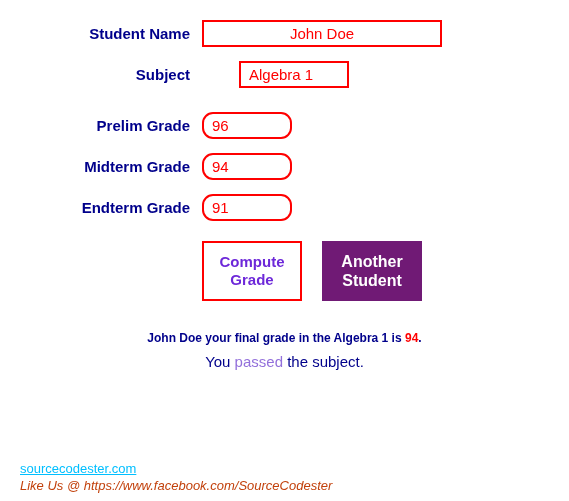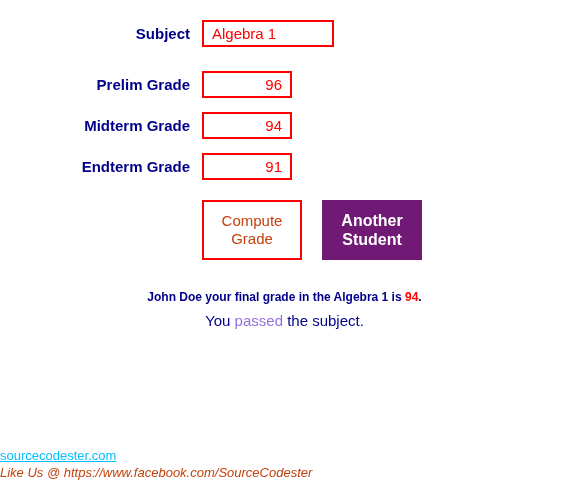--- a/index.html
+++ b/index.html
@@ -44,47 +44,49 @@
       outline: none;
       font-family: Arial, sans-serif;
     }
 
     .input-name {
       width: 240px;
       text-align: center;
     }
 
     .input-subject {
-      width: 132px;
+      width: 110px;
       text-align: left;
+      margin-left: 37px;
     }
 
     .input-grade {
       width: 90px;
-      text-align: right;
+      text-align: left;
+      border-radius: 11px;
     }
 
     .spacer {
       height: 10px;
     }
 
     .buttons-row {
       display: flex;
       align-items: center;
       margin-left: 172px;
       margin-top: 20px;
       gap: 20px;
     }
 
     .btn-compute {
       background-color: #ffffff;
       border: 2px solid red;
-      color: #c2410c;
-      font-size: 15px;
-      font-weight: normal;
+      color: #6d28d9;
+      font-size: 15px;
+      font-weight: bold;
       width: 100px;
       height: 60px;
       cursor: pointer;
       font-family: Arial, sans-serif;
       line-height: 1.2;
     }
 
     .btn-another {
       background-color: #701a75;
       border: none;
@@ -119,23 +121,23 @@
       font-size: 15px;
       margin-bottom: 0;
     }
 
     .result-line2 .passed {
       color: #9370DB;
     }
 
     .footer {
       position: absolute;
-      bottom: 21px;
+      bottom: 8px;
       left: 0;
-      padding-left: 0;
+      padding-left: 20px;
     }
 
     .footer-link1 {
       color: #00BFFF;
       font-size: 13px;
       text-decoration: underline;
       display: block;
       margin-bottom: 2px;
     }
 
@@ -145,20 +147,24 @@
       font-style: italic;
       text-decoration: none;
       display: block;
     }
   </style>
 </head>
 <body>
 
 <div class="main-container">
 
+  <div class="form-row">
+    <label class="form-label">Student Name</label>
+    <input class="form-input input-name" type="text" value="John Doe" style="">
+  </div>
 
   <div class="form-row">
     <label class="form-label">Subject</label>
     <input class="form-input input-subject" type="text" value="Algebra 1" style="">
   </div>
 
   <div class="spacer"></div>
 
   <div class="form-row">
     <label class="form-label">Prelim Grade</label>

